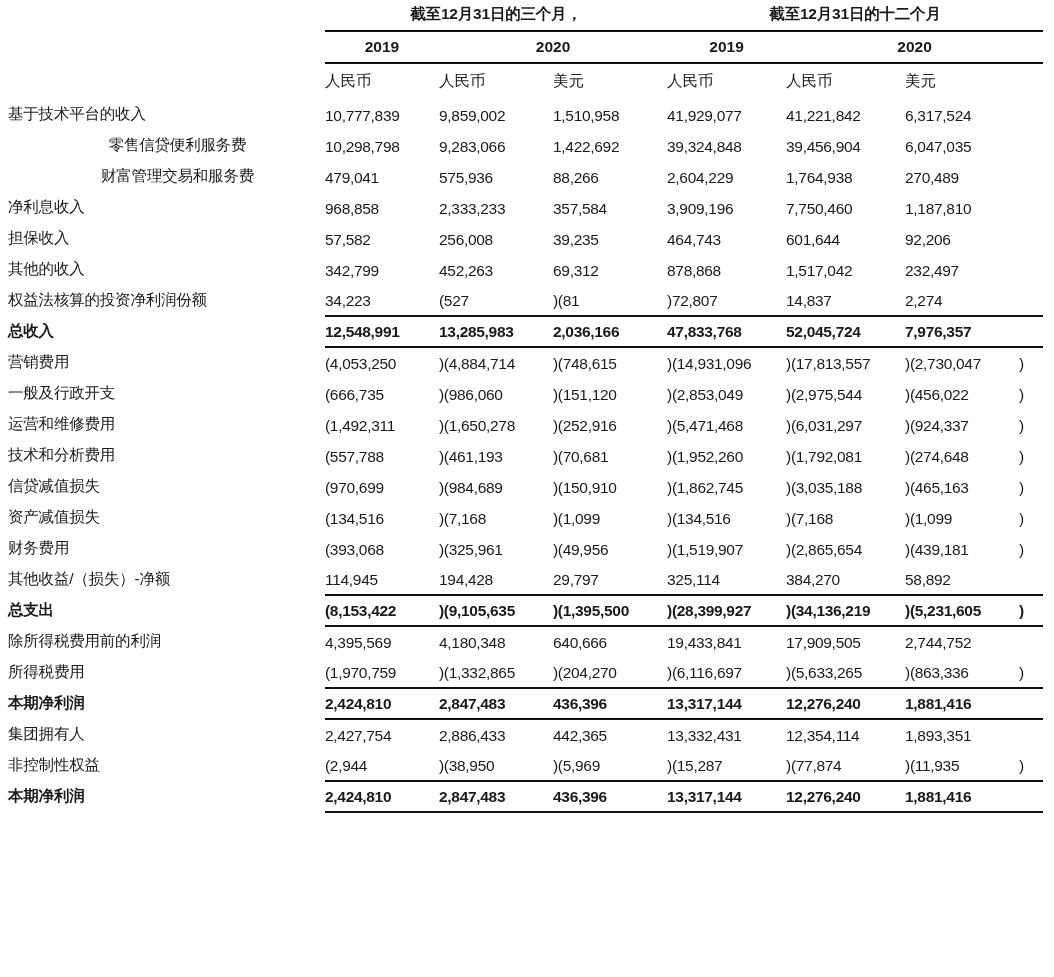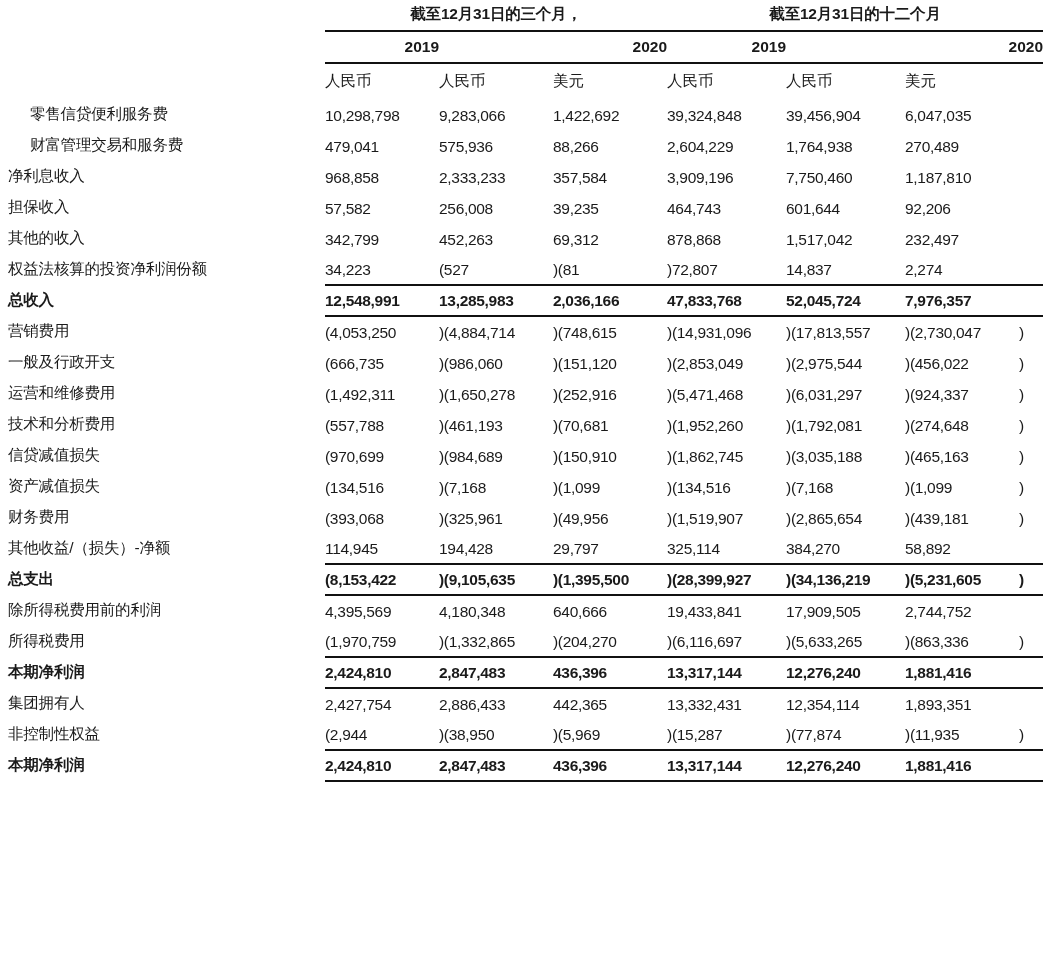--- a/index.html
+++ b/index.html
@@ -42,21 +42,21 @@
     font-weight: normal;
     text-align: left;
   }
 
   .lbl {
     padding: 5px 0 5px 8px;
     white-space: nowrap;
     font-size: 15.5px;
     letter-spacing: -0.2px;
   }
-  .lbl.indent { padding-left: 30px; }
+  .lbl.indent { padding-left: 30px; text-align: center; }
   .lbl.bold { font-weight: bold; margin-top: 38px; }
 
   .num {
     padding: 5px 6px 5px 0;
     white-space: nowrap;
     font-size: 15.5px;
     letter-spacing: -0.3px;
   }
   .num.bold { font-weight: bold; }
 
@@ -71,21 +71,21 @@
   
   .grp-title {
     text-align: center;
     font-weight: bold;
     font-size: 15.5px;
     padding: 4px 0 5px 0;
     white-space: nowrap;
     letter-spacing: -0.2px;
   }
   .yr {
-    text-align: right;
+    text-align: center;
     font-weight: bold;
     font-size: 15.5px;
     padding: 6px 0 6px 0;
     white-space: nowrap;
   }
   .cur {
     text-align: left;
     font-size: 15.5px;
     padding: 7px 0 7px 0;
     white-space: nowrap;
@@ -127,20 +127,30 @@
         <td class="cur">人民币</td>
         <td class="cur">美元</td>
         <td class="cur">人民币</td>
         <td class="cur">人民币</td>
         <td class="cur">美元</td>
         <td></td>
       </tr>
     </thead>
     <tbody id="tbody">
         <tr>
+          <td class="lbl">基于技术平台的收入</td>
+          <td class="num">10,777,839</td>
+          <td class="num">9,859,002</td>
+          <td class="num">1,510,958</td>
+          <td class="num">41,929,077</td>
+          <td class="num">41,221,842</td>
+          <td class="num">6,317,524</td>
+          <td class="tail"></td>
+        </tr>
+        <tr>
           <td class="lbl indent">零售信贷便利服务费</td>
           <td class="num">10,298,798</td>
           <td class="num">9,283,066</td>
           <td class="num">1,422,692</td>
           <td class="num">39,324,848</td>
           <td class="num">39,456,904</td>
           <td class="num">6,047,035</td>
           <td class="tail"></td>
         </tr>
         <tr>

